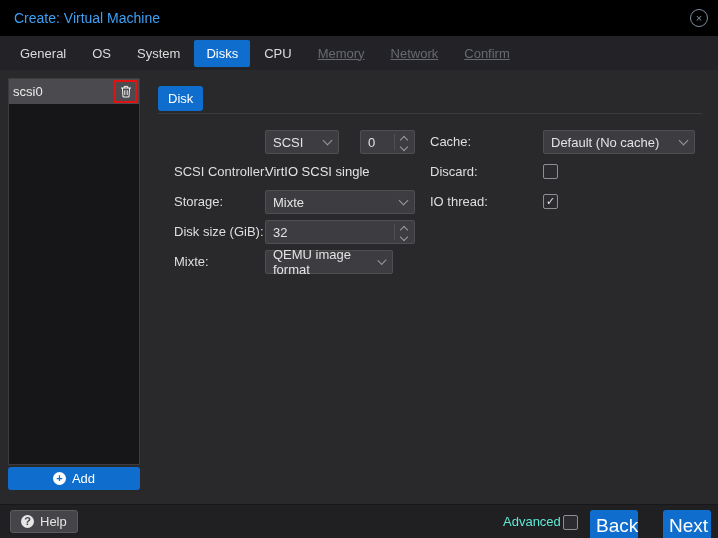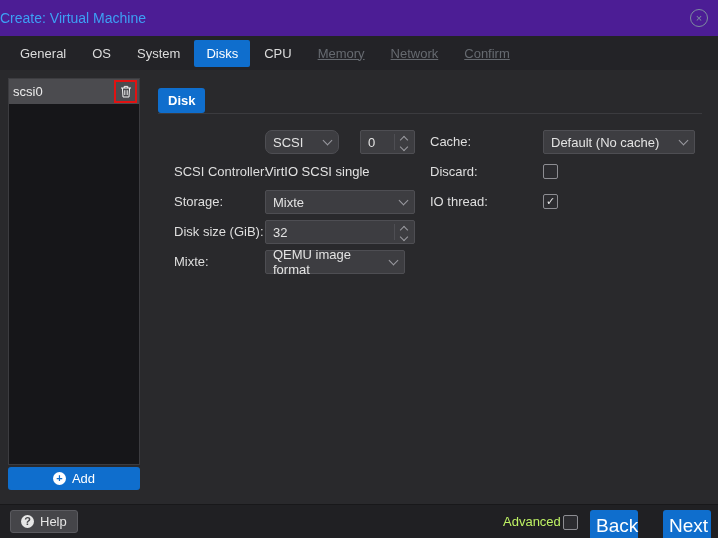--- a/index.html
+++ b/index.html
@@ -2,22 +2,22 @@
 <html><head>
 <meta charset="utf-8">
 <style>
   html,body{margin:0;padding:0;background:#1b1b1e;}
   .window{
     position:relative;width:718px;height:538px;overflow:hidden;
     background:#29292c;color:#d8d8d8;
     font-family:"Liberation Sans", sans-serif;font-size:13px;
   }
   
-  .titlebar{position:absolute;top:0;left:0;right:0;height:36px;background:#4c1d95;
-    display:flex;align-items:center;padding-left:0;box-sizing:border-box;}
+  .titlebar{position:absolute;top:0;left:0;right:0;height:36px;background:#000000;
+    display:flex;align-items:center;padding-left:14px;box-sizing:border-box;}
   .title{color:#3da0f5;font-size:14px;}
   .close{position:absolute;right:10px;top:9px;width:16px;height:16px;border:1px solid #7d8da0;
     border-radius:50%;color:#7d8da0;display:flex;align-items:center;justify-content:center;
     font-size:11px;line-height:1;cursor:pointer;}
   
   .tabbar{position:absolute;top:36px;left:0;right:0;height:34px;background:#232327;
     display:flex;align-items:center;padding-left:8px;box-sizing:border-box;gap:2px;}
   .tab{padding:6px 12px;color:#dcdcdc;border-radius:2px;cursor:pointer;white-space:nowrap;}
   .tab.active{background:#0f6ecd;color:#fff;}
   .tab.disabled{color:#666a70;cursor:default;text-decoration:underline;}
@@ -32,21 +32,21 @@
     border:2px solid #e01212;box-sizing:border-box;display:flex;align-items:center;justify-content:center;}
   .trash-btn{width:18px;height:18px;display:flex;align-items:center;justify-content:center;cursor:pointer;}
   
   .add-btn{position:absolute;left:8px;top:397px;width:132px;height:23px;background:#0f6ecd;
     border:none;border-radius:3px;color:#fff;display:flex;align-items:center;justify-content:center;
     gap:6px;cursor:pointer;font-size:13px;font-family:inherit;}
   .circle-ico{width:13px;height:13px;border-radius:50%;background:#fff;color:#0f6ecd;
     display:inline-flex;align-items:center;justify-content:center;font-size:11px;font-weight:bold;line-height:1;}
   
   .subtab-row{position:absolute;left:158px;top:16px;right:16px;height:27px;
-    border-bottom:1px solid #3b3b3f;display:flex;gap:2px;align-items:flex-end;font-weight:bold;}
+    border-bottom:1px solid #3b3b3f;display:flex;gap:2px;align-items:flex-start;}
   .subtab{padding:5px 10px;border-radius:3px;color:#ececec;cursor:pointer;}
   .subtab.active{background:#0f6ecd;color:#fff;}
   
   .flabel{position:absolute;height:24px;line-height:24px;color:#dfdfdf;}
   .field{position:absolute;height:24px;background:#3d3d41;border:1px solid #4e4e53;border-radius:2px;
     box-sizing:border-box;display:flex;align-items:center;justify-content:space-between;
     padding:0 7px;color:#e3e3e3;cursor:pointer;}
   .static-val{position:absolute;height:24px;line-height:24px;color:#e3e3e3;}
   .chev{display:inline-block;width:6px;height:6px;border-right:1.4px solid #9a9aa0;
     border-bottom:1.4px solid #9a9aa0;transform:rotate(45deg);margin-top:-3px;}
@@ -58,21 +58,21 @@
   .checkbox{position:absolute;width:15px;height:15px;background:#2c2c30;border:1px solid #8d8d92;
     border-radius:2px;box-sizing:border-box;display:flex;align-items:center;justify-content:center;
     color:#e6e6e6;font-size:11px;line-height:1;cursor:pointer;}
   
   .footer{position:absolute;left:0;right:0;bottom:0;height:34px;background:#202023;
     border-top:1px solid #18181a;box-sizing:border-box;}
   .help-btn{position:absolute;left:10px;top:5px;height:23px;padding:0 10px;background:#454549;
     border:1px solid #5a5a5f;border-radius:3px;color:#e6e6e6;display:flex;align-items:center;gap:6px;
     cursor:pointer;font-size:13px;font-family:inherit;}
   .help-btn .circle-ico{background:#e6e6e6;color:#454549;}
-  .adv-label{position:absolute;left:503px;top:0;height:34px;line-height:34px;color:#bef264;}
+  .adv-label{position:absolute;left:503px;top:0;height:34px;line-height:34px;color:#5eead4;}
   .adv-check{left:563px;top:10px;}
   .blue-btn{position:absolute;top:5px;height:32px;background:#0f6ecd;border:none;border-radius:3px;
     color:#fff;font-size:19px;font-family:inherit;cursor:pointer;}
   .back-btn{left:590px;width:48px;}
   .next-btn{left:656px;width:48px;margin-left:7px;}
 </style>
 </head>
 <body>
 
 <div class="window">
@@ -110,21 +110,21 @@
 
     <button class="add-btn">
       <span class="circle-ico">+</span>
       <span>Add</span>
     </button>
 
     <div class="subtab-row">
       <div class="subtab active">Disk</div>
     </div>
 
-    <div class="field" style="left:265px;top:60px;width:74px;border-radius:7px;">
+    <div class="field" style="left:265px;top:60px;width:74px;">
       <span>SCSI</span>
       <span class="chev"></span>
     </div>
     <div class="field" style="left:360px;top:60px;width:55px;">
       <span>0</span>
       <span class="spin">
           <i class="c up"></i>
           <i class="c down"></i>
         </span>
     </div>
@@ -141,21 +141,21 @@
     <div class="flabel" style="left:174px;top:150px;">Disk size (GiB):</div>
     <div class="field" style="left:265px;top:150px;width:150px;gap:24px;">
       <span>32</span>
       <span class="spin">
           <i class="c up"></i>
           <i class="c down"></i>
         </span>
     </div>
 
     <div class="flabel" style="left:174px;top:180px;">Mixte:</div>
-    <div class="field" style="left:265px;top:180px;width:140px;">
+    <div class="field" style="left:265px;top:180px;width:128px;">
       <span>QEMU image format</span>
       <span class="chev"></span>
     </div>
 
     <div class="flabel" style="left:430px;top:60px;">Cache:</div>
     <div class="field" style="left:543px;top:60px;width:152px;">
       <span>Default (No cache)</span>
       <span class="chev"></span>
     </div>
 

